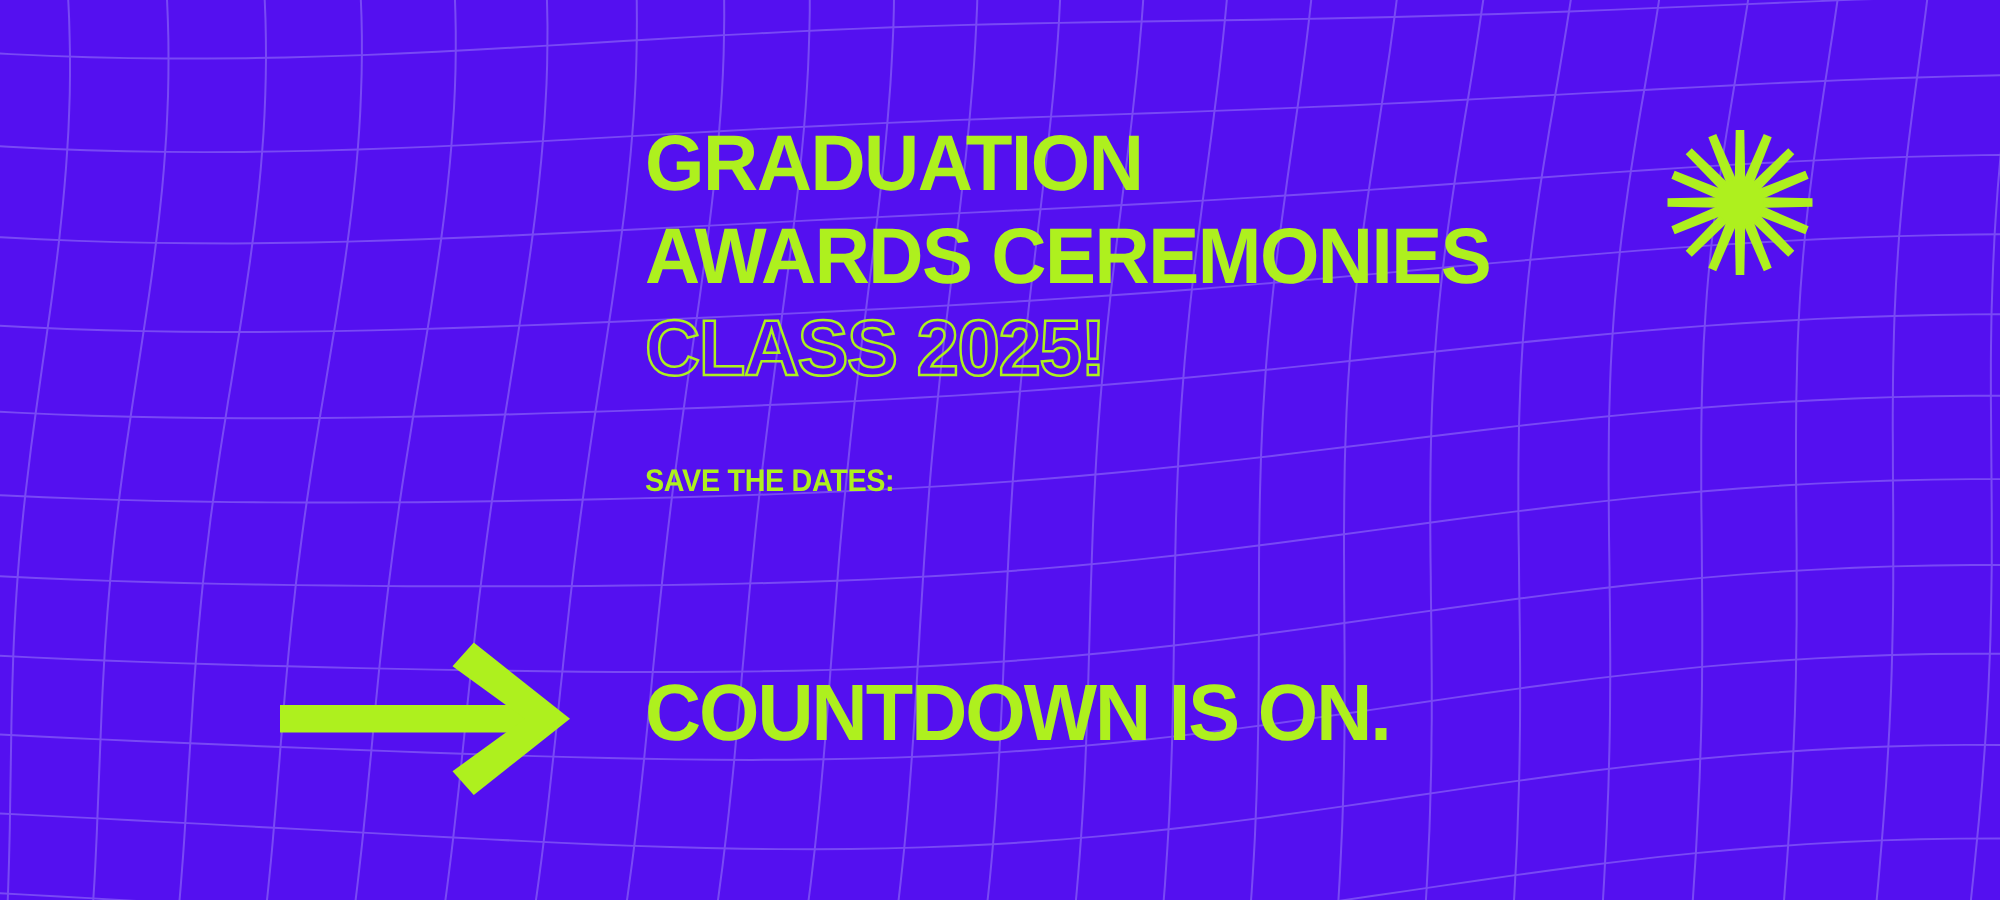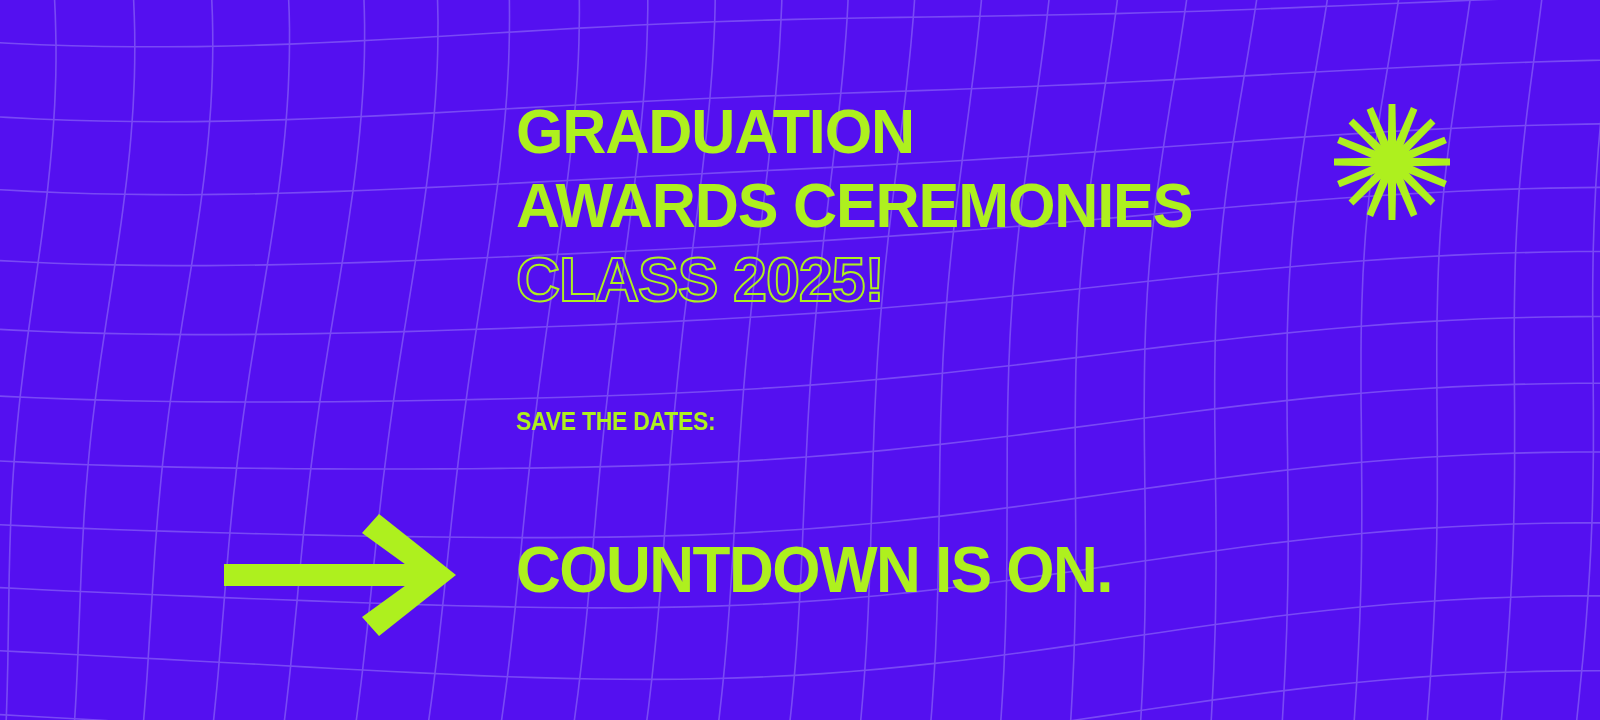--- a/index.html
+++ b/index.html
@@ -64,21 +64,20 @@
     color: transparent;
     -webkit-text-stroke: 2px #AEF01E;
     text-stroke: 2px #AEF01E;
     paint-order: stroke fill;
   }
 
   .dates-block {
     position: absolute;
     left: 516px;
     top: 370px;
-    margin-top: 36px;
   }
 
   .dates-label {
     font-family: "Liberation Sans", sans-serif;
     font-weight: bold;
     font-size: 25px;
     line-height: 30px;
     letter-spacing: -0.3px;
     color: #AEF01E;
     white-space: nowrap;

